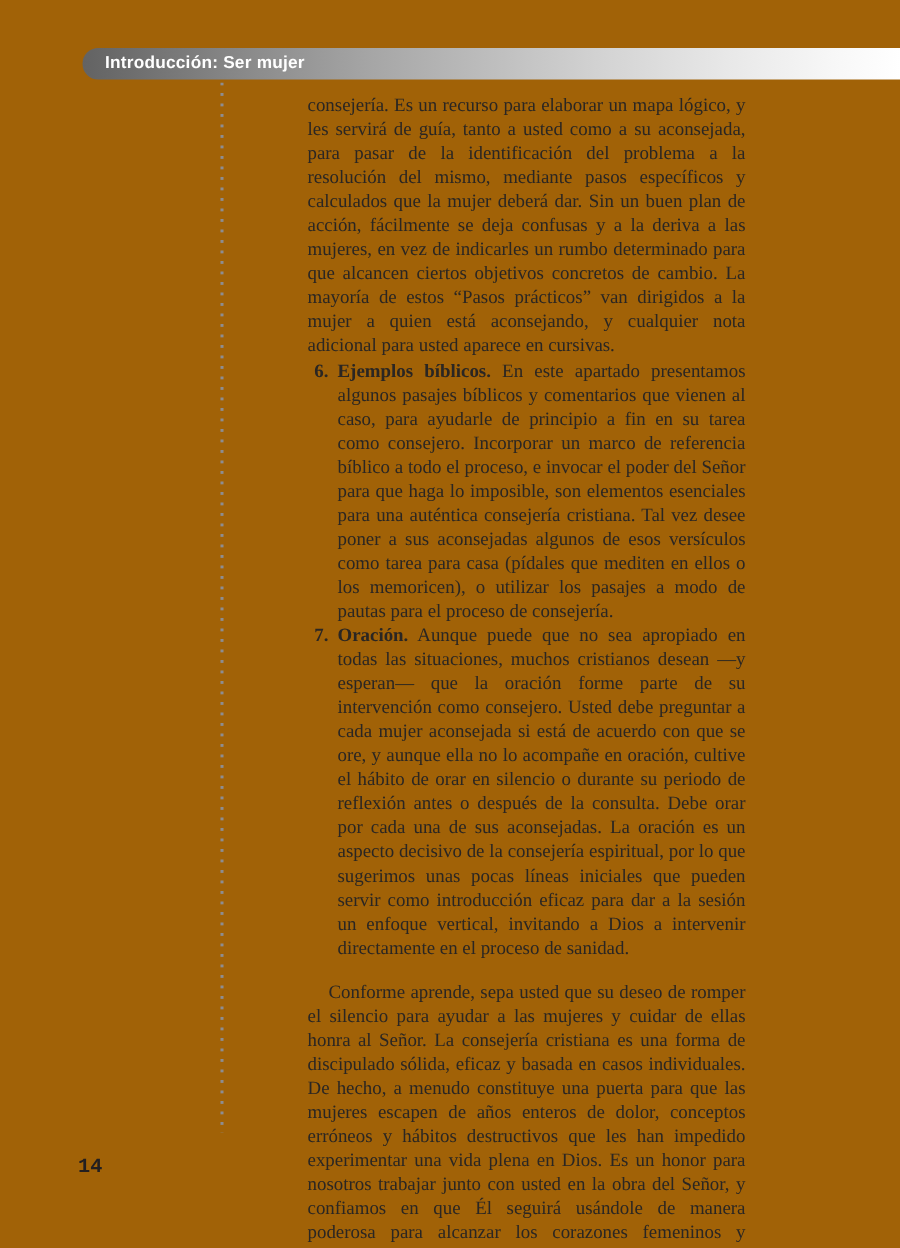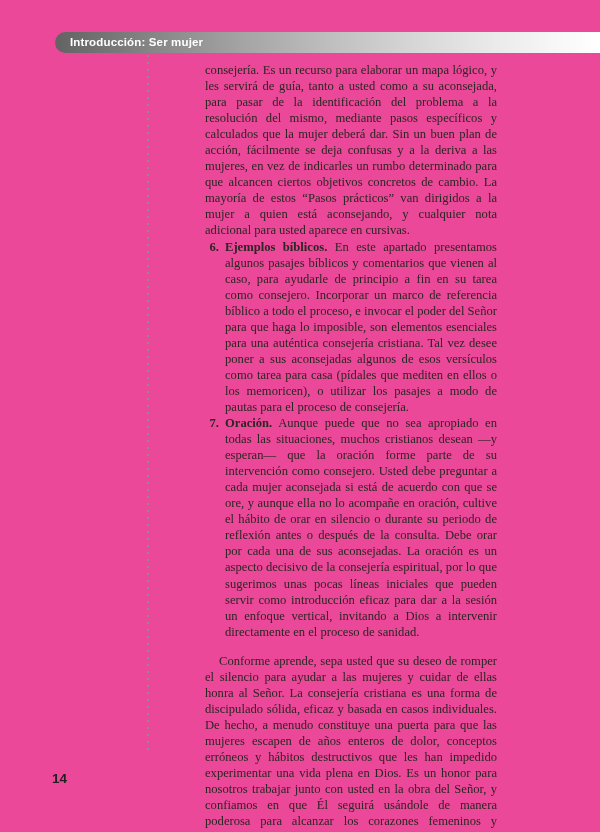--- a/index.html
+++ b/index.html
@@ -4,21 +4,21 @@
 <style>
   html, body {
     margin: 0;
     padding: 0;
     background: #ffffff;
   }
   #page {
     position: relative;
     width: 600px;
     height: 832px;
-    background: #ec4899;
+    background: #a16207;
     overflow: hidden;
     font-family: "Liberation Serif", "DejaVu Serif", serif;
     color: #231f20;
   }
 
   
   .header-bar {
     position: absolute;
     left: 55px;
     top: 32px;
@@ -110,21 +110,21 @@
     font-weight: bold;
     font-size: 12.6px;
   }
   .lead { font-weight: bold; font-family: Liberation Serif, serif; }
 
   
   .folio {
     position: absolute;
     left: 52px;
     top: 771px;
-    font-family: Liberation Sans, sans-serif;
+    font-family: Liberation Mono, monospace;
     font-weight: bold;
     font-size: 13.5px;
     color: #231f20;
   }
 </style>
 </head>
 <body>
 
 <div id="page">
 

